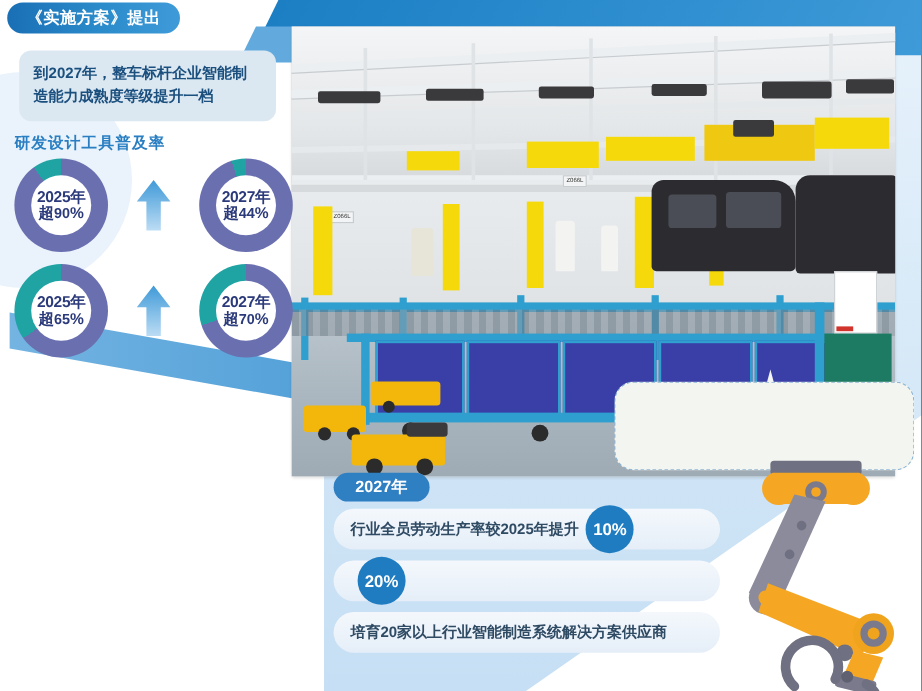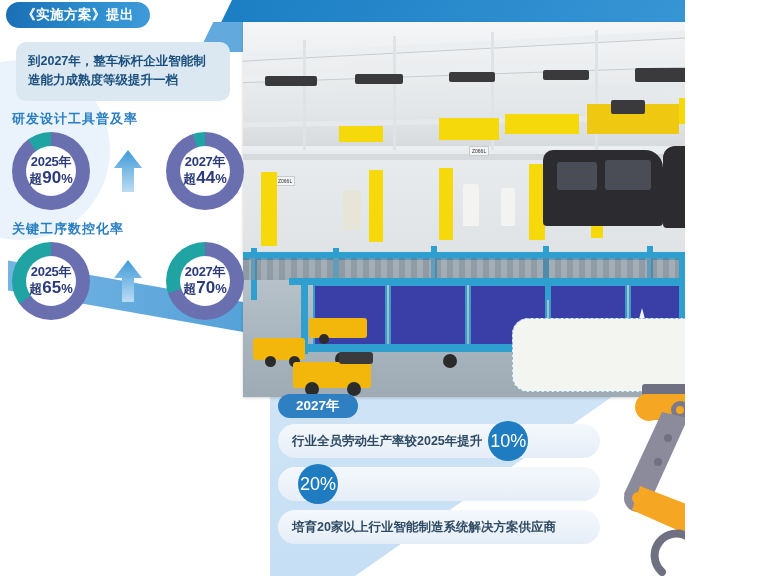--- a/index.html
+++ b/index.html
@@ -3,21 +3,21 @@
 <meta charset="utf-8">
 <style>
   * { box-sizing: border-box; margin: 0; padding: 0; }
   html, body {
     width: 768px; height: 576px;
     font-family: "Liberation Sans", "DejaVu Sans", sans-serif;
     overflow: hidden;
   }
   #stage {
     position: relative;
-    width: 685px; height: 576px;
+    width: 768px; height: 576px;
     background: #000000;
     overflow: hidden;
   }
 
   
   .bg-lightblue {
     position: absolute; left: 0; top: 0; width: 768px; height: 576px;
     background: linear-gradient(180deg,#e8f2fb 0%, #d8eaf8 45%, #cfe4f6 100%);
   }
   .bg-white-left {
@@ -170,21 +170,21 @@
     content:""; position:absolute; left:14px; top:14px;
     width:50px; height:50px; border-radius:50%;
     background:#ffffff;
   }
   .donut-label {
     position:relative; z-index:3; text-align:center; line-height:1.05;
     color:#2b3a7a; font-weight:bold;
   }
   .donut-label .l1 { font-size:13px; display:block; letter-spacing:-.3px; }
   .donut-label .l2 { font-size:13px; display:block; }
-  .donut-label .l2 b { font-size:17px; }
+  .donut-label .l2 b { font-size:12px; }
   .up-arrow {
     width:30px; height:46px; position:relative; flex:0 0 auto;
   }
 
   
   .dashed-card {
     position:absolute; left:512px; top:318px; width:250px; height:74px;
     background:#f2f5f0;
     border:1.5px dashed #8fb6d6;
     border-radius:16px;
@@ -209,21 +209,21 @@
     display:flex; align-items:center;
     padding-left:14px; padding-right:10px;
     color:#2f4a63; font-size:12.5px; font-weight:bold;
     white-space:nowrap;
   }
   .badge {
     margin-left:6px;
     width:40px; height:40px; border-radius:50%;
     background:#1f7cc0; color:#fff;
     display:flex; align-items:center; justify-content:center;
-    font-size:18px; font-weight:normal;
+    font-size:14px; font-weight:bold;
     flex:0 0 auto;
     text-align:center;
   }
   .li-text { flex: 0 1 auto; text-align: center; }
 
   
   .robot { position:absolute; left:600px; top:382px; width:168px; height:194px; z-index: 11; }
 </style>
 </head>
 <body>
@@ -370,21 +370,20 @@
       <div class="donut" id="d1" style="background: conic-gradient(rgb(106, 111, 176) 0deg, rgb(106, 111, 176) 342deg, rgb(31, 163, 163) 342deg, rgb(31, 163, 163) 360deg);">
         <div class="donut-label">
           <span class="l1">2027年</span>
           <span class="l2"><span>超</span><b>44</b><span>%</span></span>
         </div>
       </div>
     </div>
   </div>
 
   <div class="metric-group" style="left:12px; top:220px;">
-    <div class="mg-title">关键工序数控化率</div>
     <div class="mg-row">
 
       <div class="donut" id="d2" style="background: conic-gradient(rgb(106, 111, 176) 0deg, rgb(106, 111, 176) 234deg, rgb(31, 163, 163) 234deg, rgb(31, 163, 163) 360deg);">
         <div class="donut-label">
           <span class="l1">2025年</span>
           <span class="l2"><span>超</span><b>65</b><span>%</span></span>
         </div>
       </div>
 
       <div class="up-arrow">

